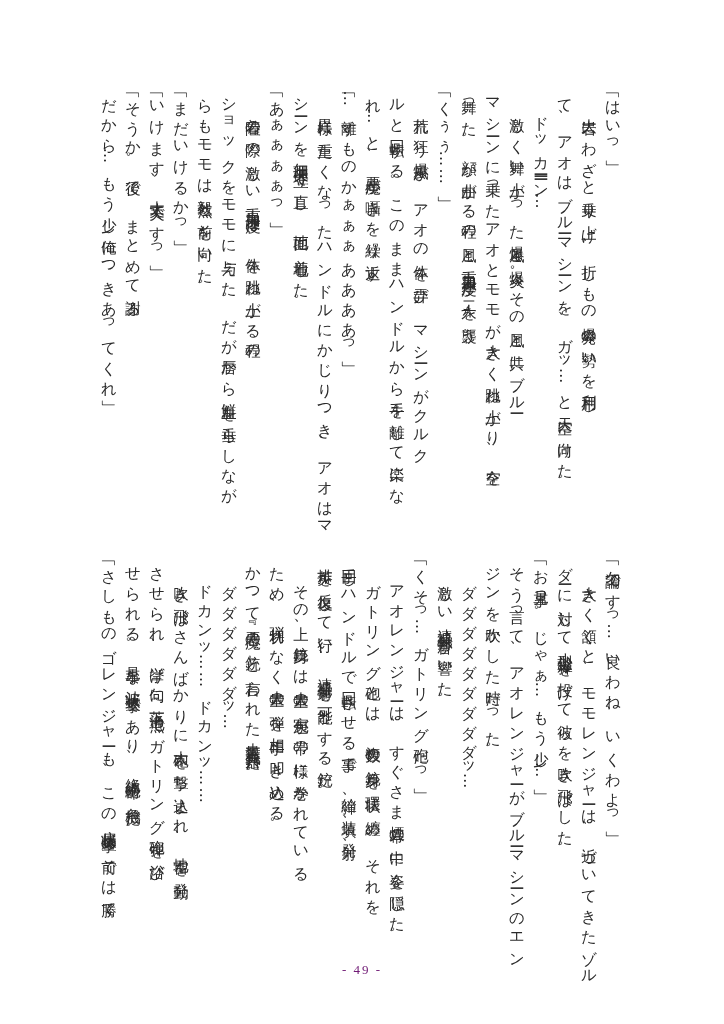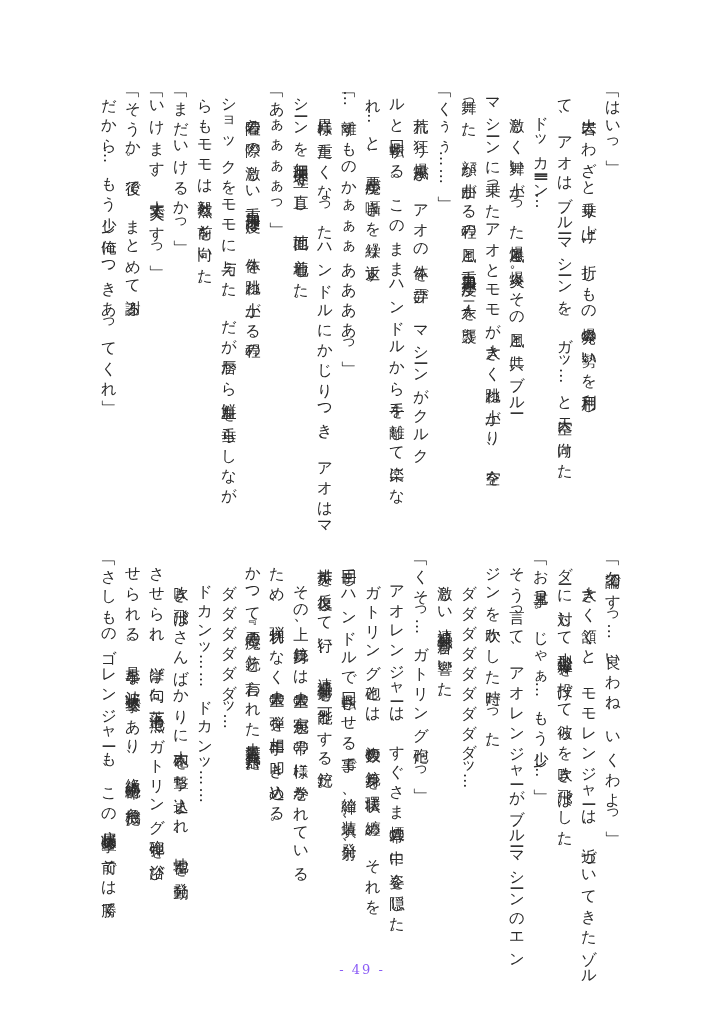--- a/index.html
+++ b/index.html
@@ -5,21 +5,21 @@
   html, body { margin: 0; padding: 0; background: #ffffff; }
   body { width: 724px; height: 1024px; position: relative; overflow: hidden;
          font-family: "DejaVu Serif", "Liberation Serif", serif; color: #2a2a2a; }
   .page { position: absolute; left: 0; top: 0; width: 724px; height: 1024px; background: #fff; }
   .tier { position: absolute; }
   .tier-upper { top: 88px; left: 96px; width: 526px; height: 400px; }
   .tier-lower { top: 556px; left: 96px; width: 526px; height: 400px; }
   .col { position: absolute; writing-mode: vertical-rl; font-size: 15.4px; line-height: 18px;
          letter-spacing: 2.4px; white-space: nowrap; width: 18px; }
   .page-number { position: absolute; top: 962px; left: 0; width: 724px; text-align: center;
-                 font-size: 13px; color: #8b5cf6; letter-spacing: 2px; }
+                 font-size: 13px; color: #701a75; letter-spacing: 2px; font-family: Liberation Serif, serif; }
 </style>
 </head>
 <body>
 
 <div class="page">
   <div class="tier tier-upper">
     <div class="col" style="right:0px;top:0px">「はいっ」</div>
     <div class="col" style="right:24px;top:18px">大岩にわざと乗り上げ、折しもの爆発の勢いを利用し</div>
     <div class="col" style="right:48px;top:0px">て、アオはブルーマシーンを、ガッ…と天空に向けた。</div>
     <div class="col" style="right:72px;top:18px">ドッカーーーン…</div>

